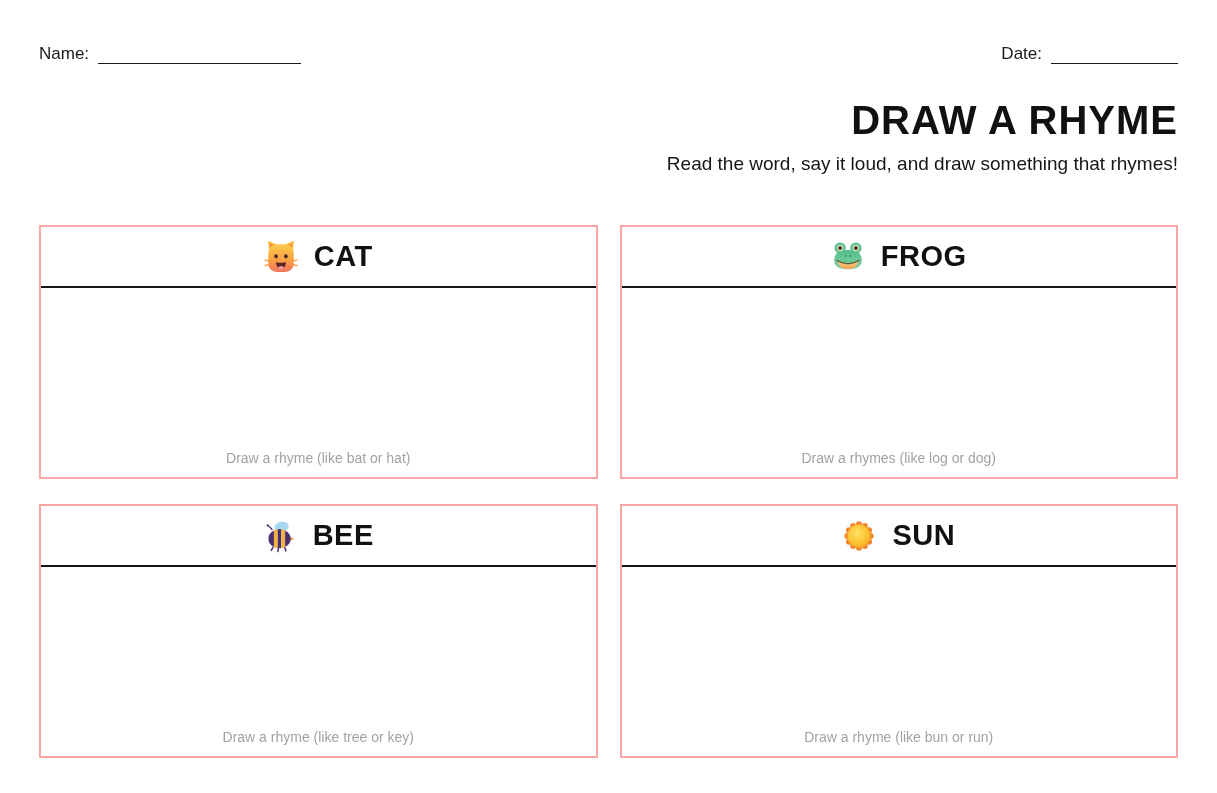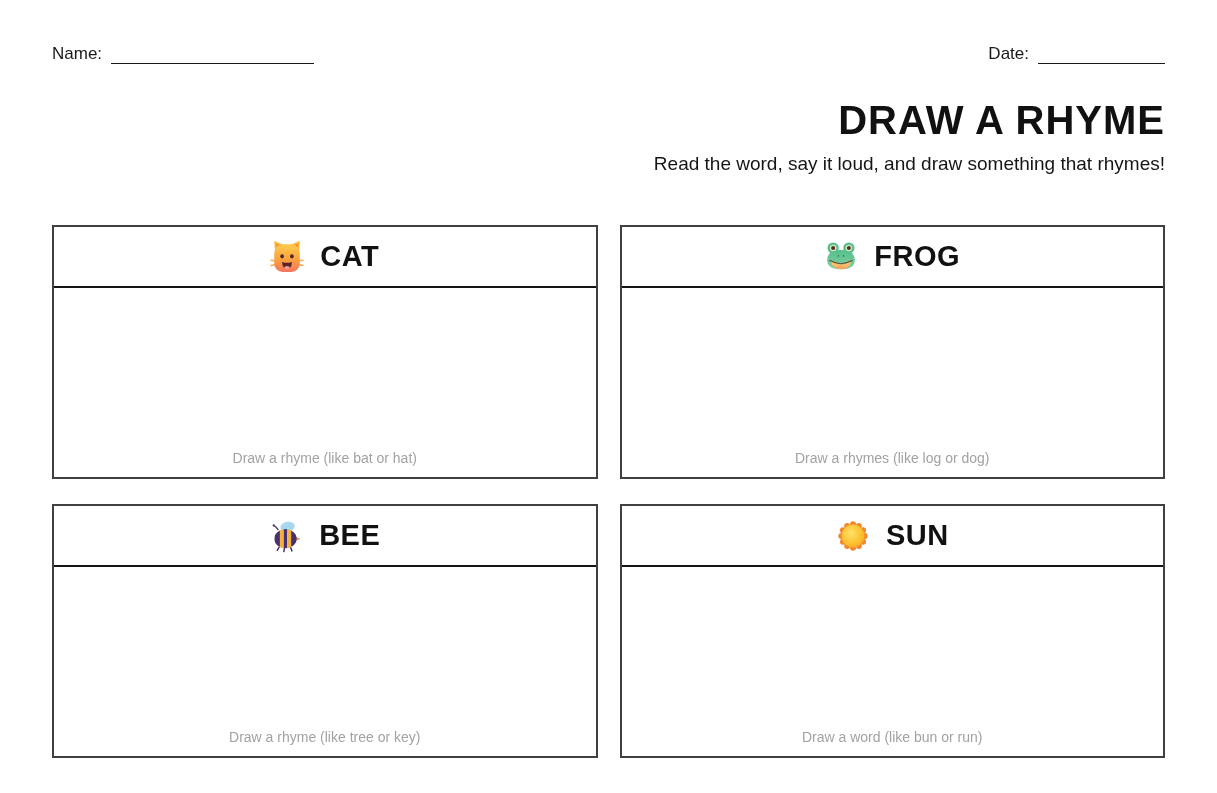--- a/index.html
+++ b/index.html
@@ -4,21 +4,21 @@
 <style>
   * { box-sizing: border-box; margin: 0; padding: 0; }
   html, body { background: #ffffff; }
   body {
     width: 1217px;
     height: 793px;
     font-family: "Liberation Sans", sans-serif;
     color: #1a1a1a;
     overflow: hidden;
   }
-  .sheet { padding: 0 52px; }
+  .sheet { padding: 0 39px; }
 
   
   .meta-row {
     display: flex;
     justify-content: space-between;
     align-items: flex-end;
     padding-top: 44px;
     font-size: 17px;
   }
   .meta-field { display: flex; align-items: flex-end; }
@@ -52,21 +52,21 @@
 
   
   .grid {
     margin-top: 50px;
     display: grid;
     grid-template-columns: 1fr 1fr;
     column-gap: 22px;
     row-gap: 25px;
   }
   .card {
-    border: 2px solid #404040;
+    border: 2px solid #fca5a5;
     background: #fff;
   }
   .card-header {
     height: 61px;
     border-bottom: 2px solid #151515;
     display: flex;
     align-items: center;
     justify-content: center;
     gap: 16px;
   }
@@ -230,18 +230,18 @@
             <circle cx="10.5" cy="6.5" r="2.8"></circle>
               <circle cx="16" cy="5" r="2.8"></circle>
             <circle cx="21.5" cy="6.5" r="2.8"></circle>
               <circle cx="25.5" cy="10.5" r="2.8"></circle>
           </g>
           <circle cx="16" cy="16" r="10.8" fill="url(#sunG)"></circle>
         </svg>
         <span class="card-word">SUN</span>
       </div>
       <div class="card-body">
-        <div class="card-hint">Draw a word (like bun or run)</div>
+        <div class="card-hint">Draw a rhyme (like bun or run)</div>
       </div>
     </div>
 
   </div>
 </div>
 
 </body></html>

